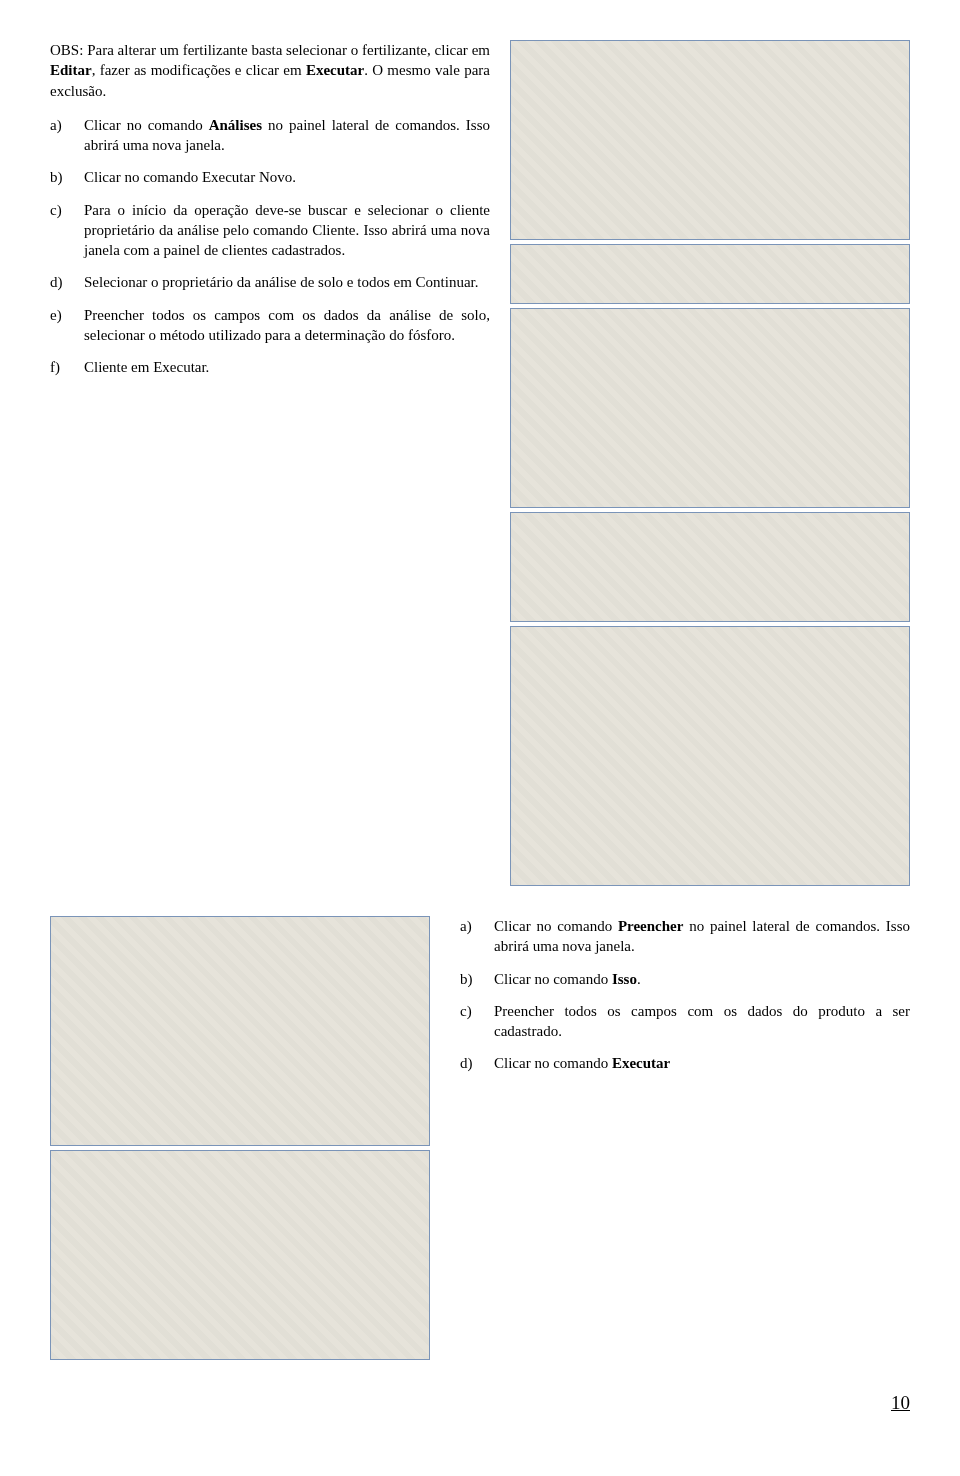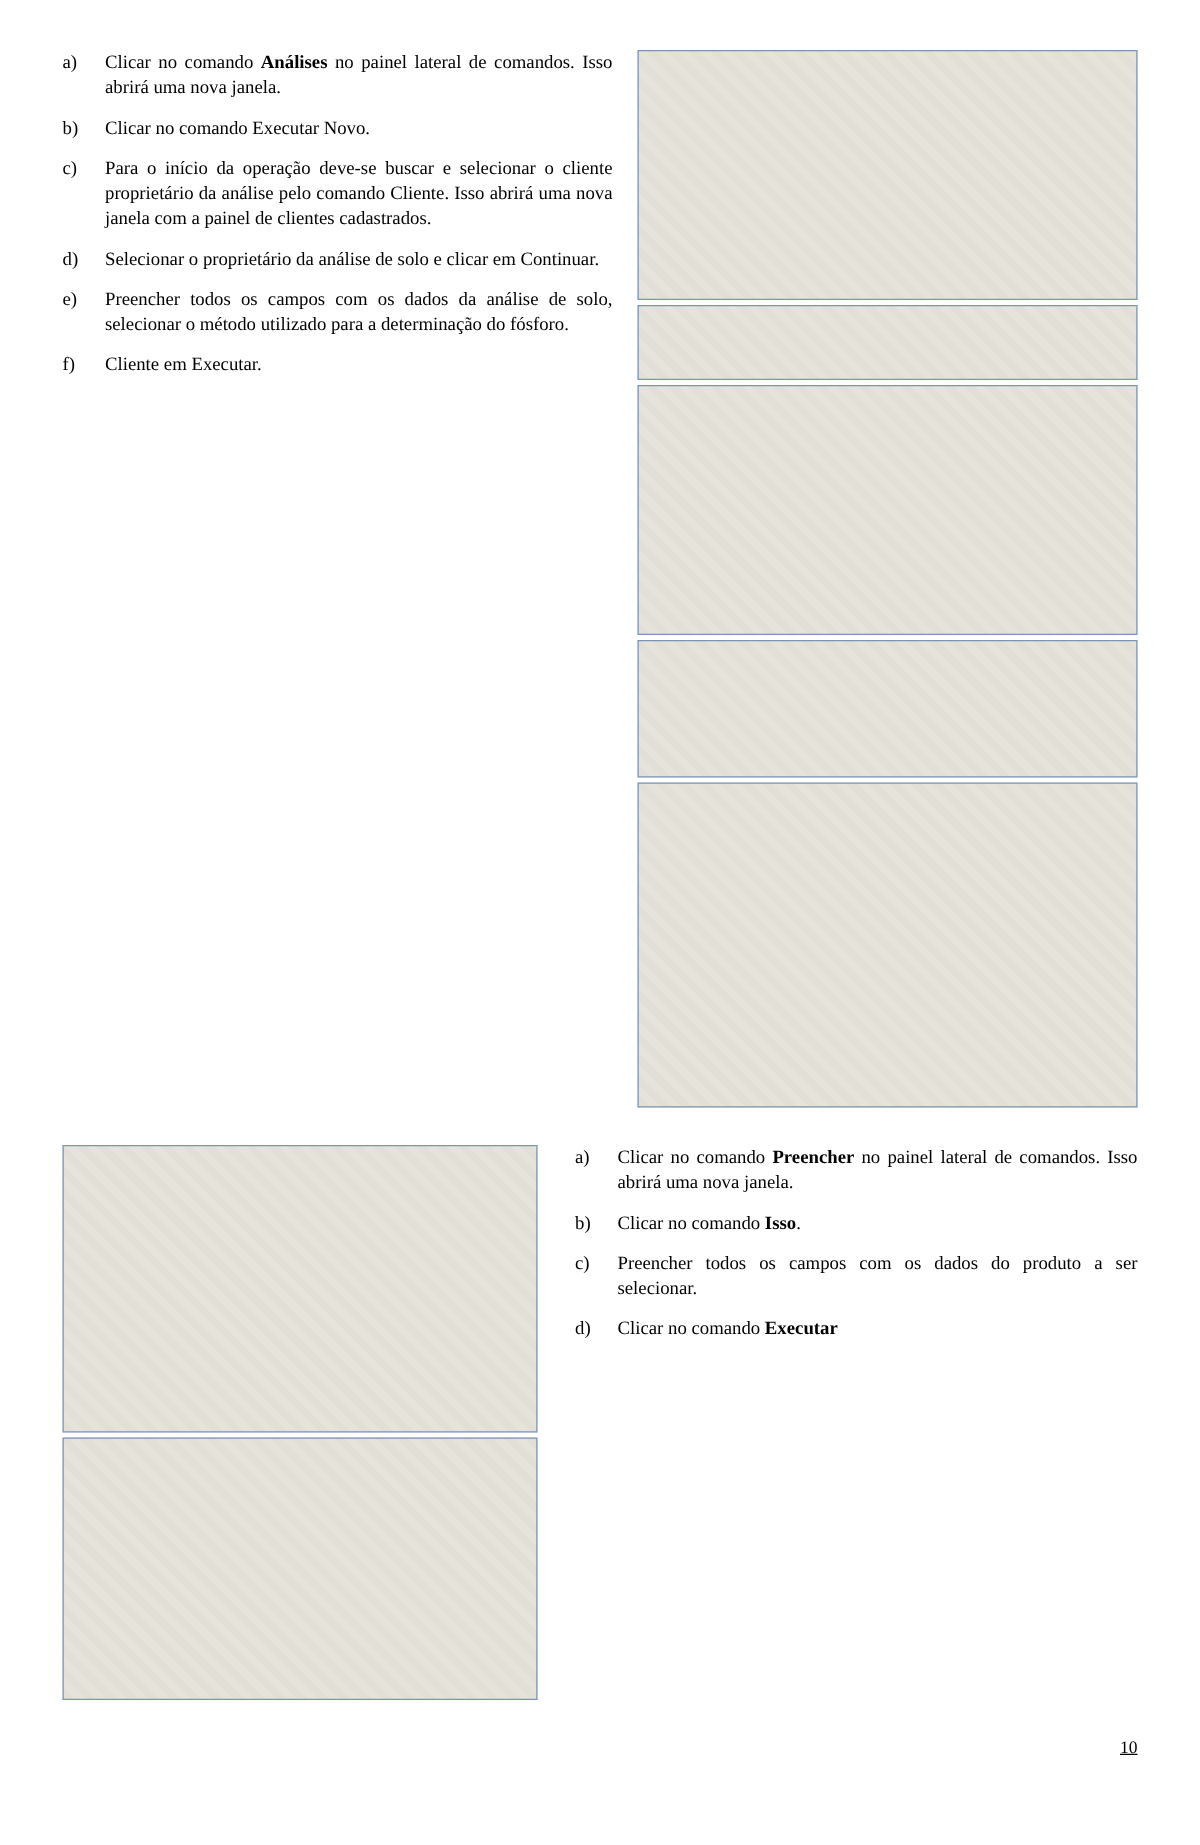--- a/index.html
+++ b/index.html
@@ -33,27 +33,30 @@
     width: 100%;
     box-sizing: border-box;
     position: relative;
   }
   .img-placeholder::after {
     content: "";
     position: absolute;
     inset: 0;
     background: repeating-linear-gradient(45deg, rgba(0,0,0,0.02) 0 6px, transparent 6px 12px);
   }
-  .pgnum { text-align: right; font-size: 14px; margin-top: 20px; text-decoration: underline; }
+  .pgnum { text-align: right; font-size: 19px; margin-top: 20px; text-decoration: underline; }
 </style>
 </head>
 <body>
 
 <div class="row">
   <div class="col-text">
+    <p>
+      <span>OBS: Para alterar um fertilizante basta selecionar o fertilizante, clicar em </span><span class="bold">Editar</span><span>, fazer as modificações e clicar em </span><span class="bold">Executar</span><span>. O mesmo vale para exclusão.</span>
+    </p>
 
 
     <div class="item">
       <div class="item-label">a)</div>
       <div class="item-body">
         <span>Clicar no comando </span><span class="bold">Análises</span><span> no painel lateral de comandos. Isso abrirá uma nova janela.</span>
       </div>
     </div>
 
     <div class="item">
@@ -61,21 +64,21 @@
       <div class="item-body">Clicar no comando Executar Novo.</div>
     </div>
 
     <div class="item">
       <div class="item-label">c)</div>
       <div class="item-body">Para o início da operação deve-se buscar e selecionar o cliente proprietário da análise pelo comando Cliente. Isso abrirá uma nova janela com a painel de clientes cadastrados.</div>
     </div>
 
     <div class="item">
       <div class="item-label">d)</div>
-      <div class="item-body">Selecionar o proprietário da análise de solo e clicar em Continuar.</div>
+      <div class="item-body">Selecionar o proprietário da análise de solo e todos em Continuar.</div>
     </div>
 
     <div class="item">
       <div class="item-label">e)</div>
       <div class="item-body">Preencher todos os campos com os dados da análise de solo, selecionar o método utilizado para a determinação do fósforo.</div>
     </div>
 
     <div class="item">
       <div class="item-label">f)</div>
       <div class="item-body">Cliente em Executar.</div>
@@ -108,21 +111,21 @@
 
     <div class="item">
       <div class="item-label">b)</div>
       <div class="item-body">
         <span> Clicar no comando </span><span class="bold">Isso</span><span>.</span>
       </div>
     </div>
 
     <div class="item">
       <div class="item-label">c)</div>
-      <div class="item-body">Preencher todos os campos com os dados do produto a ser selecionar.</div>
+      <div class="item-body">Preencher todos os campos com os dados do produto a ser cadastrado.</div>
     </div>
 
     <div class="item">
       <div class="item-label">d)</div>
       <div class="item-body">
         <span>Clicar no comando </span><span class="bold">Executar</span>
       </div>
     </div>
   </div>
 </div>

